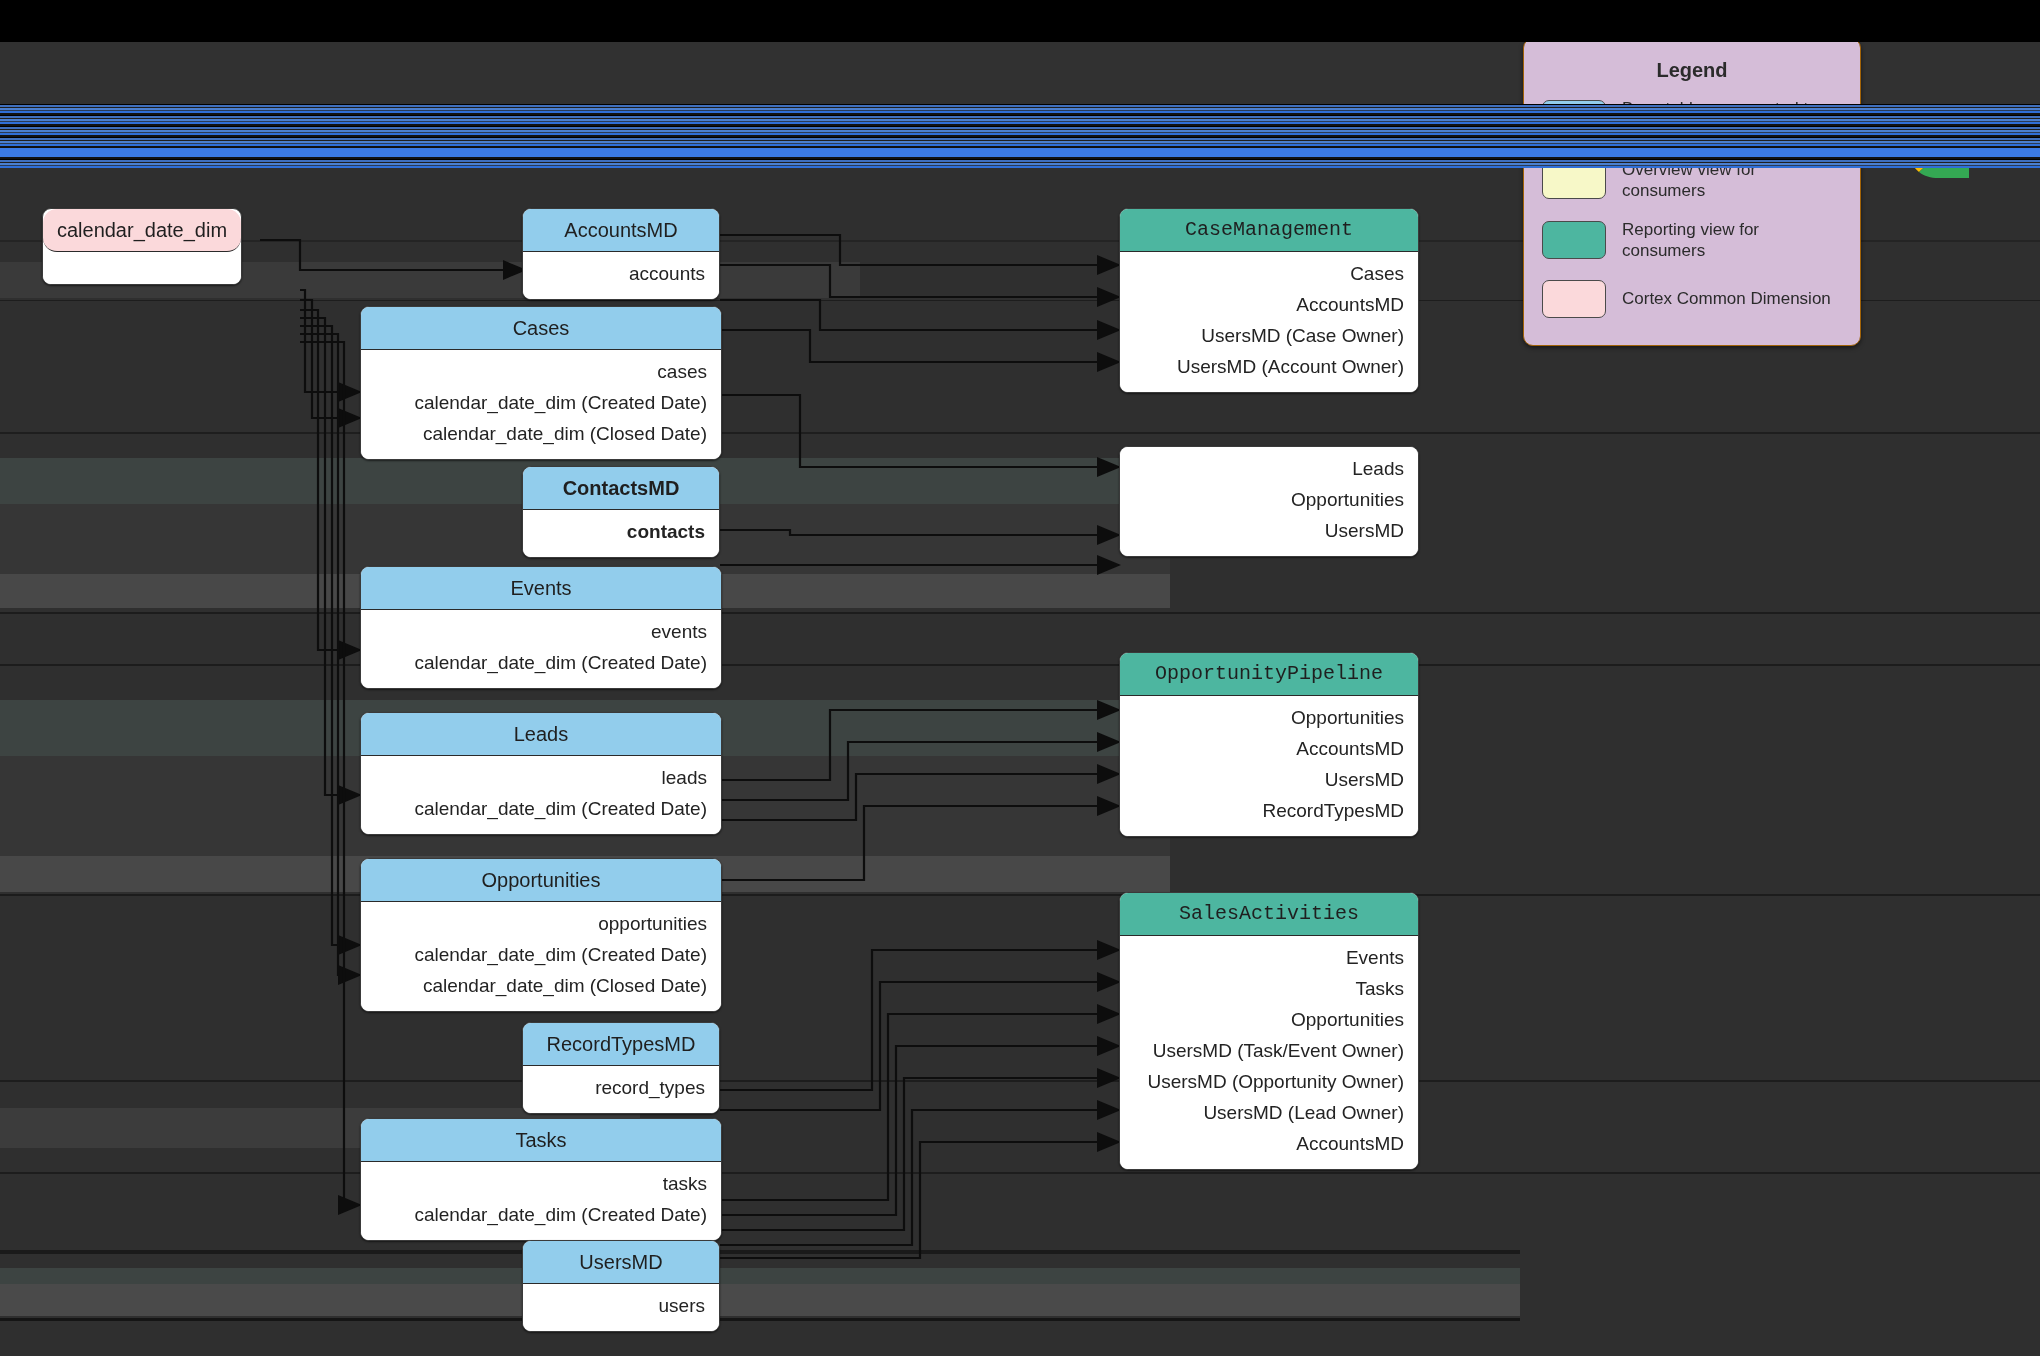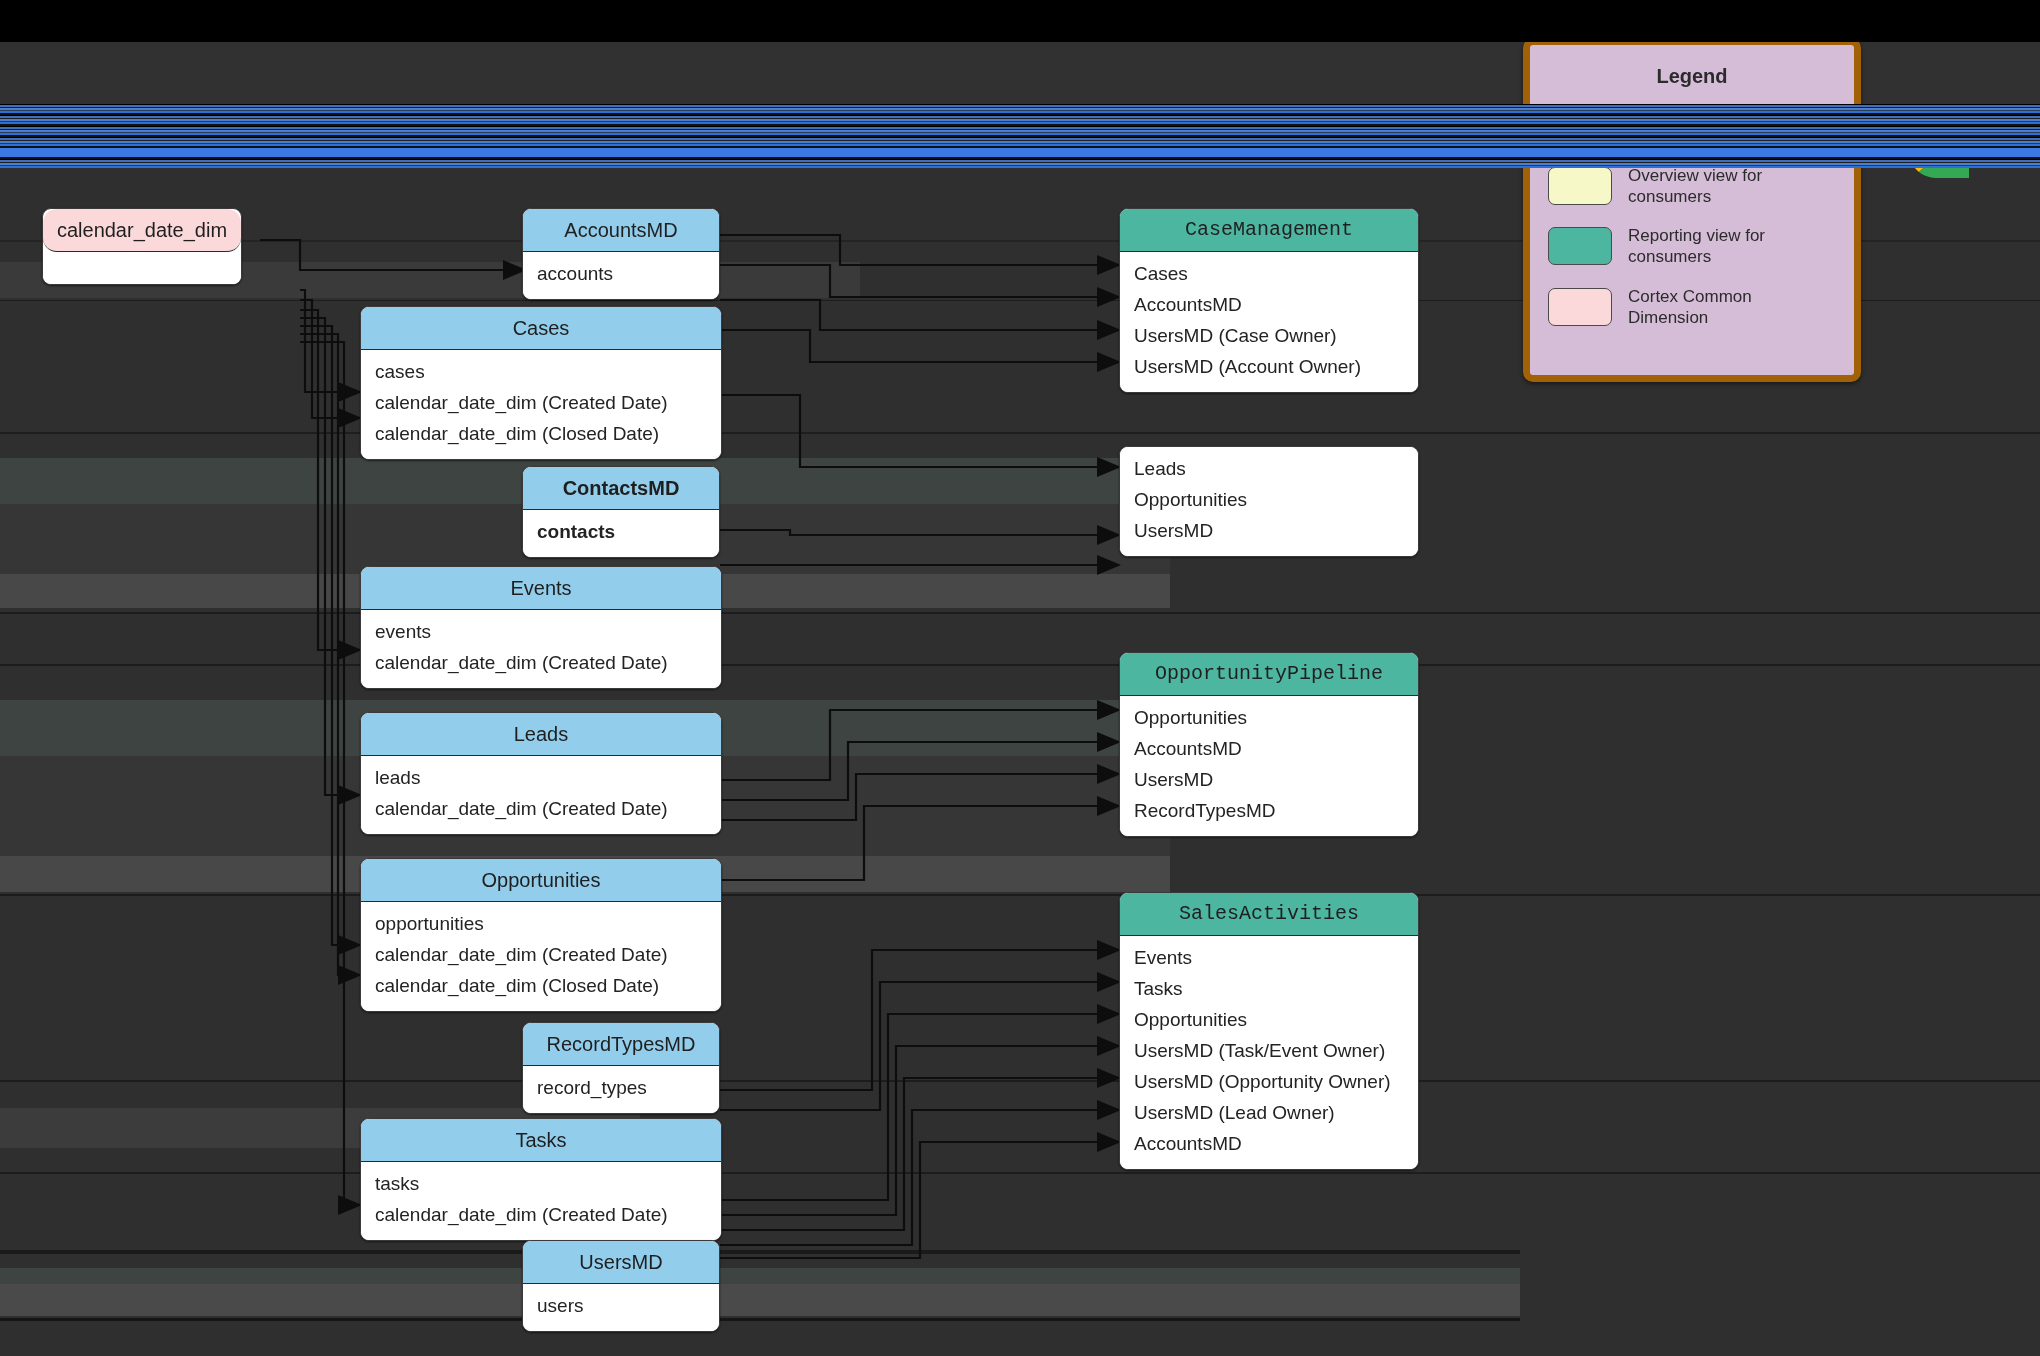--- a/index.html
+++ b/index.html
@@ -43,43 +43,43 @@
     text-align:center;
     font-size:20px;
     line-height:1;
     padding:11px 10px 11px;
     border-bottom:1px solid #2a2a2a;
     color:#1f1f1f;
   }
   .box .body{
     background:#fff;
     padding:6px 12px 10px;
-    text-align:left;
+    text-align:right;
   }
   .box .body .row{
     font-size:19px;
     line-height:1;
     padding:6px 2px;
     color:#232323;
     white-space:nowrap;
   }
   .box.empty .body{padding:0;height:32px;}
   .blue .hdr{background:#92cdec;}
   .green .hdr{background:#4db6a0;font-family:Liberation Mono, monospace;}
   .pink .hdr{background:#fbd9db;border-radius:14px;}
 
   
   #legend{
     position:absolute;
     left:1523px;top:38px;width:338px;
     background:#d5bdd8;
-    border:7px solid #a16207;
+    border:1px solid #a16207;
     border-radius:10px;
     box-shadow:0 2px 4px rgba(0,0,0,.5);
-    padding:14px 18px 29px;
+    padding:14px 18px 9px;
     box-sizing:border-box;
     color:#2a2a2a;
   }
   #legend .title{
     text-align:center;font-weight:bold;font-size:20px;
     margin:6px 0 16px;color:#2b2b2b;
   }
   .legrow{display:flex;align-items:center;gap:16px;margin-bottom:18px;}
   .swatch{
     width:62px;height:36px;flex:0 0 62px;

